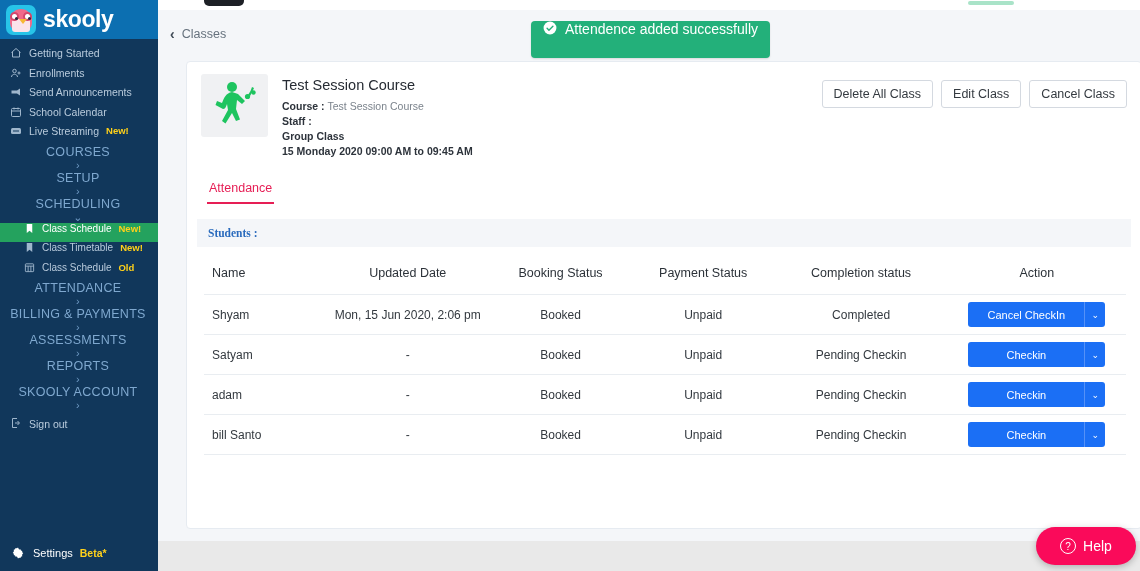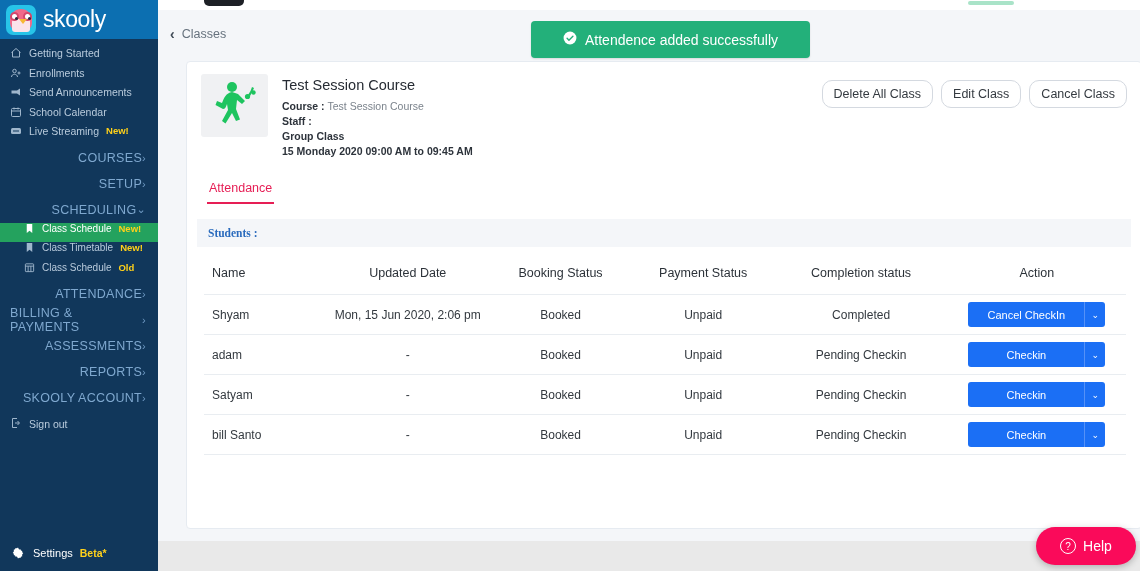--- a/index.html
+++ b/index.html
@@ -52,21 +52,21 @@
   }
   .owl-beak {
     position: absolute; left: 13px; top: 14px;
     width: 0; height: 0;
     border-left: 4px solid transparent;
     border-right: 4px solid transparent;
     border-top: 5px solid #f7b733;
   }
   .sb-wordmark {
     color: #ffffff; font-size: 23px; letter-spacing: -0.4px;
-    margin-left: 7px; font-weight: 400;
+    margin-left: 7px; font-weight: 700;
   }
 
   .sb-item {
     display: flex; align-items: flex-start;
     height: 19.5px; padding-left: 10px;
     color: #b9cbdc; font-size: 10.5px;
     white-space: nowrap; cursor: pointer;
   }
   .sb-item .ico {
     width: 17px; flex: 0 0 17px;
@@ -76,24 +76,25 @@
   .sb-item .lbl { margin-left: 2px; }
   .sb-item.active { background: #24a25e; color: #ffffff; }
   .sb-item.active .ico { color: #ffffff; }
   .sb-sub { padding-left: 24px; font-size: 10px; }
   .sb-sub .ico { width: 16px; flex: 0 0 16px; }
   .badge-new { color: #ffd11a; font-weight: bold; font-size: 9.5px; margin-left: 7px; }
   .badge-old { color: #ffd11a; font-weight: bold; font-size: 9.5px; margin-left: 7px; }
   .sb-item.active .badge-new { color: #ffd11a; }
 
   .sb-section {
-    display: flex; align-items: center; justify-content: flex-end;
+    display: flex; align-items: center; justify-content: space-between;
     height: 26px; padding: 0 12px 0 10px;
     color: #7fa8cf; font-size: 12.5px; letter-spacing: 0.3px;
     cursor: pointer;
+    flex-direction: column;
   }
   .sb-section .chev { font-size: 11px; color: #6f9ac4; }
   .sb-signout {
     display: flex; align-items: center; height: 26px;
     padding-left: 10px; color: #b9cbdc; font-size: 10.5px; cursor: pointer;
   }
   .sb-signout .ico { width: 17px; flex: 0 0 17px; color: #9fb6cc; }
   .sb-settings {
     position: absolute; bottom: 0; left: 0; width: 158px; height: 36px;
     display: flex; align-items: center; padding-left: 11px;
@@ -129,22 +130,22 @@
     display: flex; align-items: center; gap: 7px;
     color: #66727e; font-size: 12.5px; cursor: pointer;
   }
   .crumb .chev { font-size: 14px; color: #3f4a56; font-weight: bold; }
 
   .toast {
     position: absolute; left: 373px; top: 21px;
     min-width: 223px; height: 37px;
     background: #23b07a; color: #fff;
     border-radius: 4px;
-    display: flex; align-items: center; gap: 8px;
-    padding: 0 32px; font-size: 14px;
+    display: flex; gap: 8px;
+    padding: 0 12px; font-size: 14px;
     box-shadow: 0 1px 2px rgba(0,0,0,.12);
   }
   .toast .chk { font-size: 14px; }
 
   .card {
     position: absolute; left: 28px; top: 61px;
     width: 956px; height: 468px;
     background: #ffffff;
     border: 1px solid #e6ebf1;
     border-radius: 4px;
@@ -156,21 +157,21 @@
     border-radius: 3px; flex: 0 0 67px;
     display: flex; align-items: center; justify-content: center;
   }
   .cinfo { margin-left: 14px; padding-top: 3px; }
   .ctitle { font-size: 14.5px; color: #262b33; margin-bottom: 6px; }
   .cline { font-size: 10.5px; color: #2d333b; line-height: 15px; font-weight: bold; }
   .cline .val { color: #7b838c; font-weight: normal; }
 
   .cbtns { position: absolute; right: 14px; top: 18px; display: flex; gap: 8px; }
   .obtn {
-    background: #fff; border: 1px solid #d4d9e0; border-radius: 10px;
+    background: #fff; border: 1px solid #d4d9e0; border-radius: 3px;
     color: #343a40; font-size: 12.5px; padding: 6px 11px;
     cursor: pointer; font-family: inherit; white-space: nowrap;
   }
 
   .tabs { margin: 22px 0 0 20px; display: flex; }
   .tab {
     font-size: 12.5px; color: #e61e55; padding: 0 2px 7px 2px;
     border-bottom: 2px solid #e61e55; cursor: pointer;
   }
 
@@ -482,34 +483,34 @@
             <td>Unpaid</td>
             <td>Completed</td>
             <td>
               <span class="splitbtn">
                 <button class="mainb">Cancel CheckIn</button>
                 <button class="capb">⌄</button>
               </span>
             </td>
           </tr>
           <tr>
-            <td class="lft">adam</td>
+            <td class="lft">Satyam</td>
             <td>-</td>
             <td>Booked</td>
             <td>Unpaid</td>
             <td>Pending Checkin</td>
             <td>
               <span class="splitbtn">
                 <button class="mainb">Checkin</button>
                 <button class="capb">⌄</button>
               </span>
             </td>
           </tr>
           <tr>
-            <td class="lft">Satyam</td>
+            <td class="lft">adam</td>
             <td>-</td>
             <td>Booked</td>
             <td>Unpaid</td>
             <td>Pending Checkin</td>
             <td>
               <span class="splitbtn">
                 <button class="mainb">Checkin</button>
                 <button class="capb">⌄</button>
               </span>
             </td>

